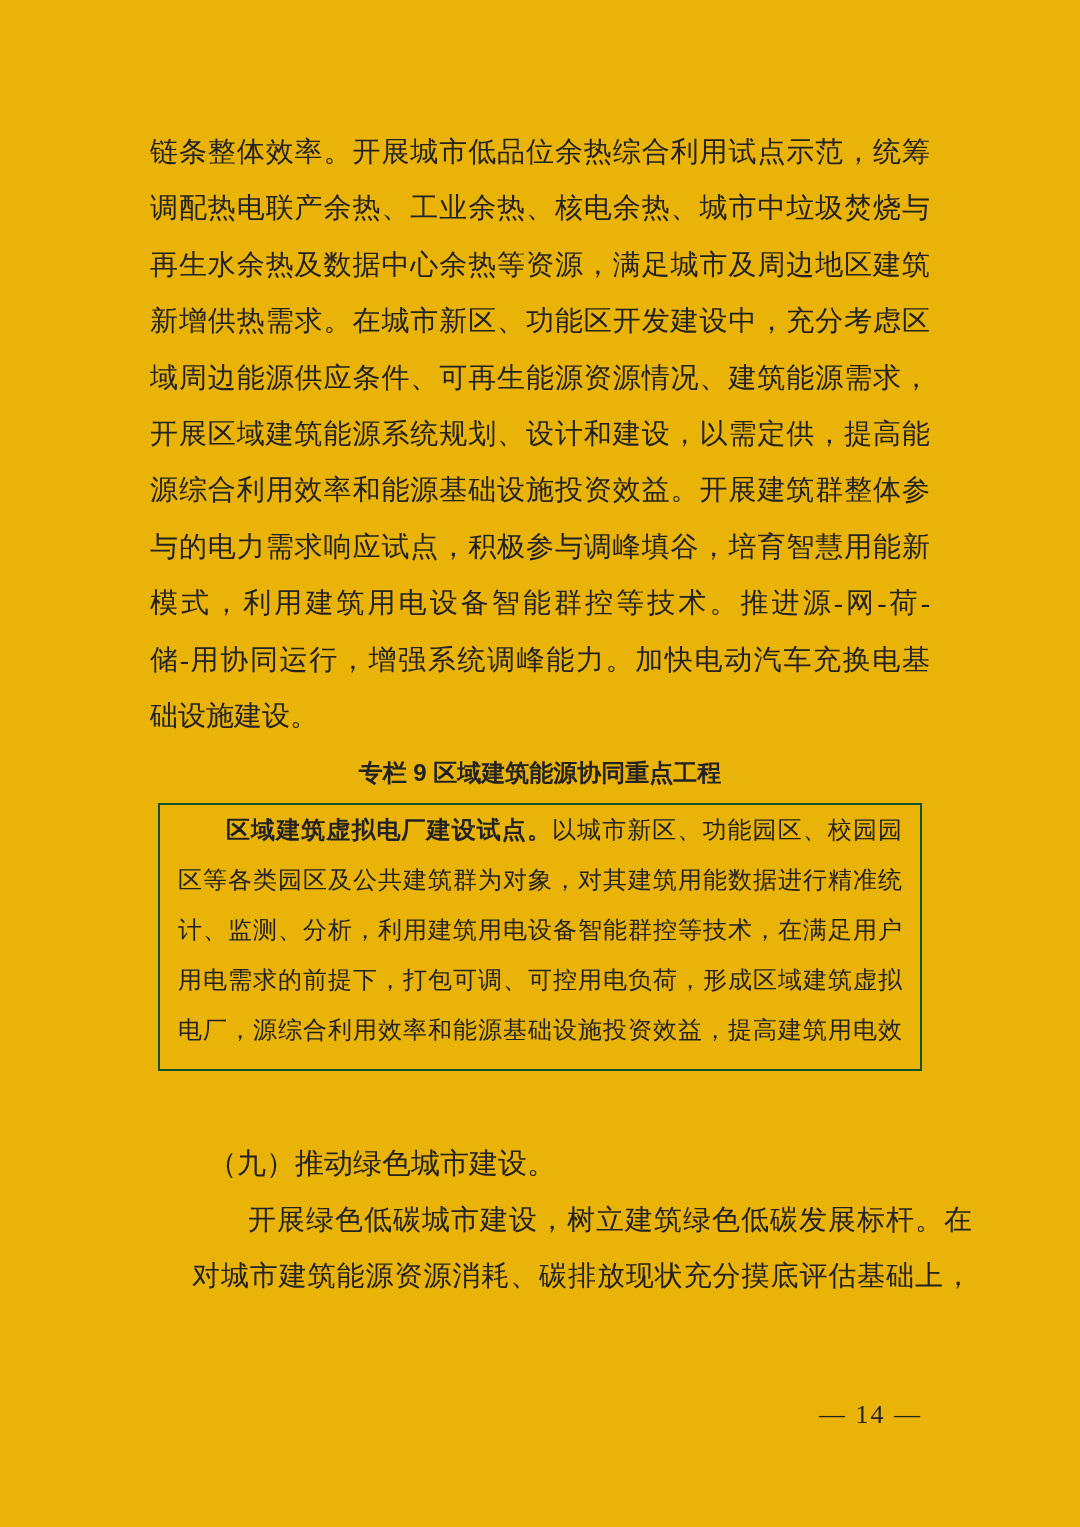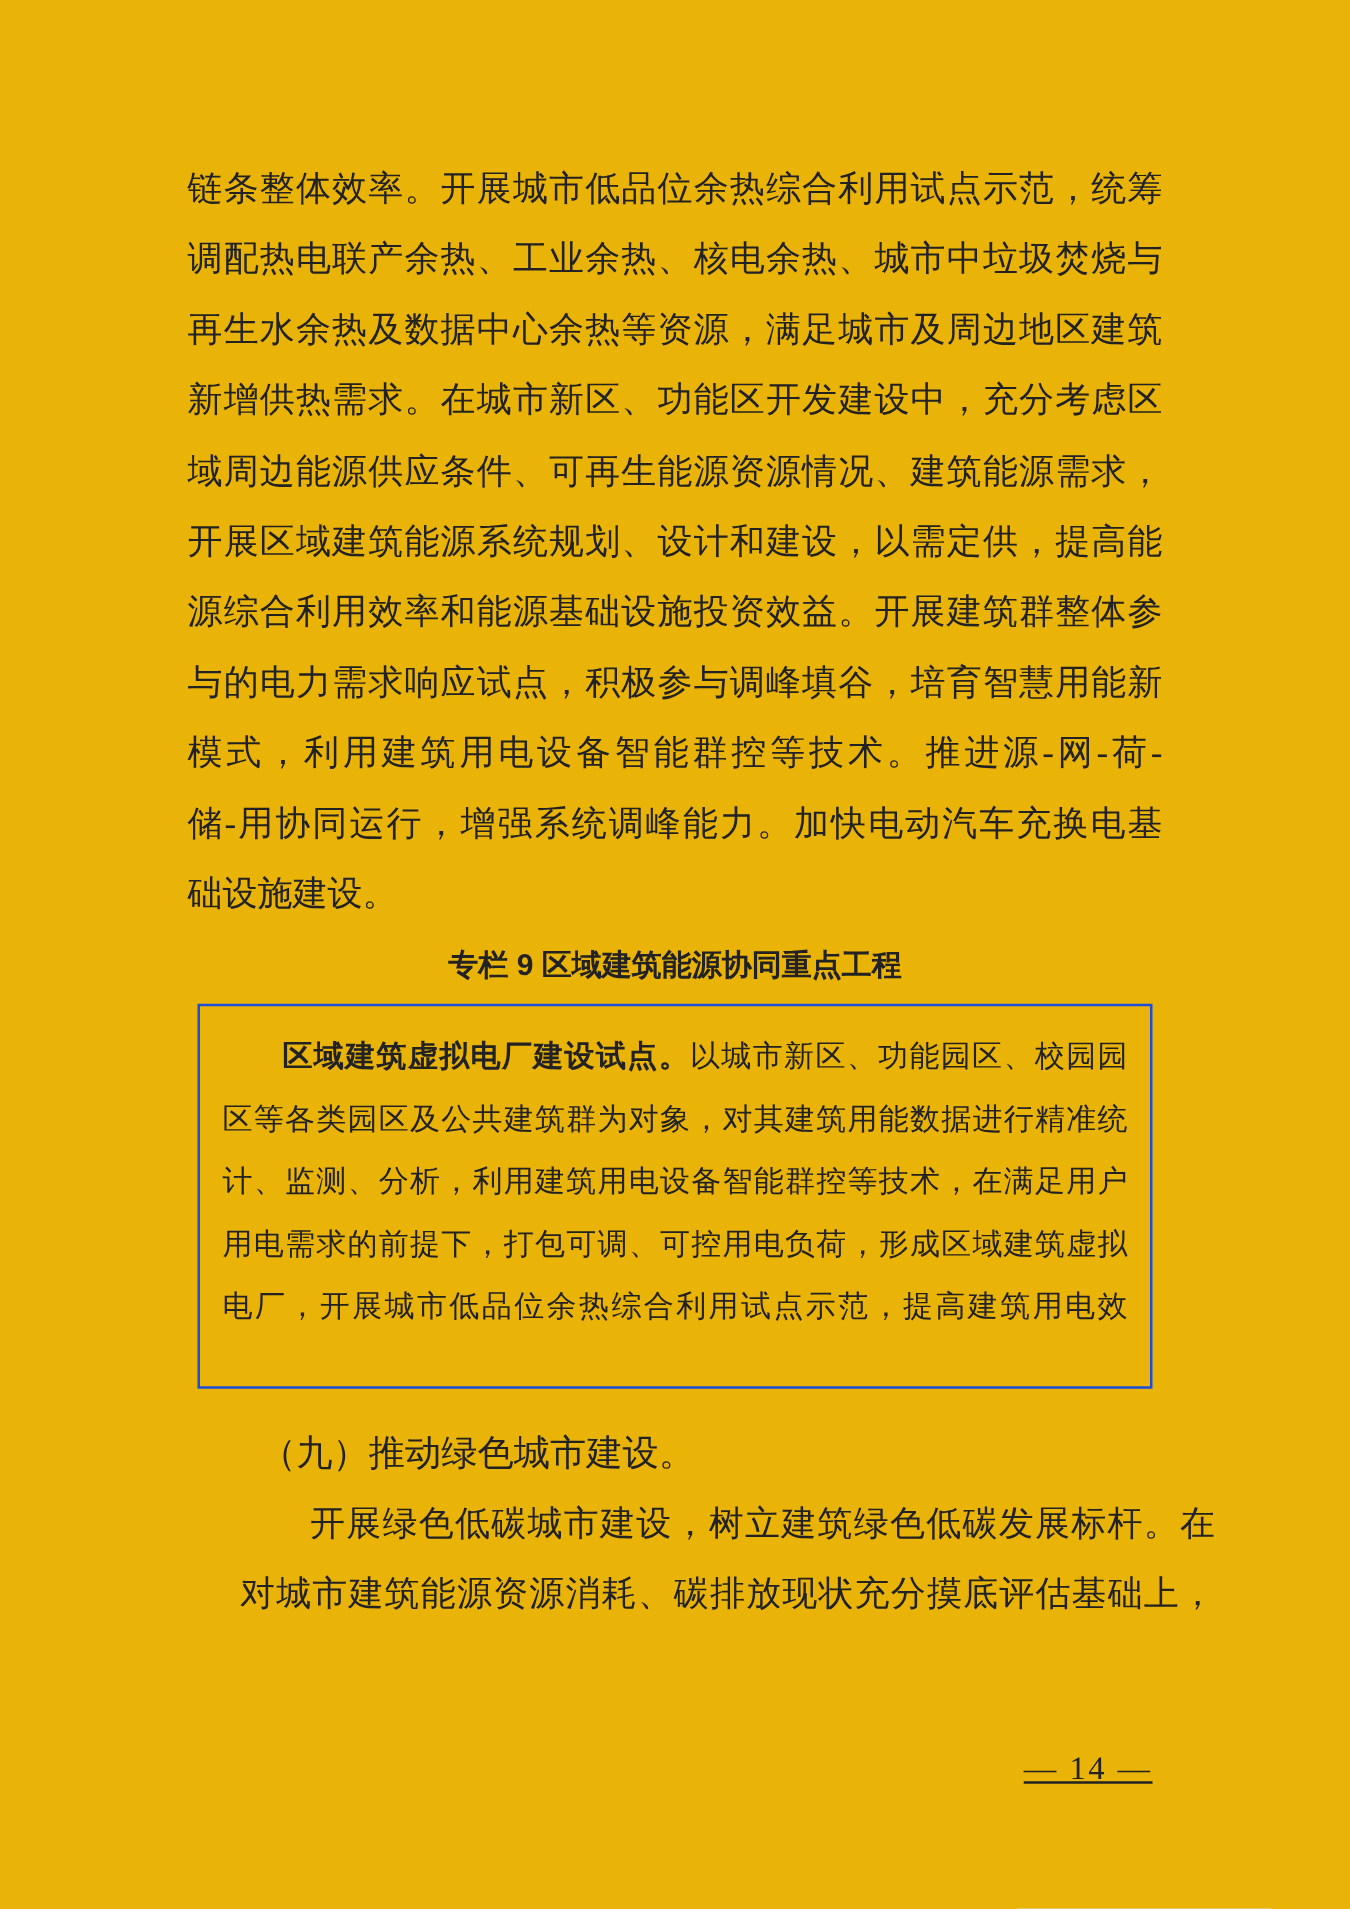--- a/index.html
+++ b/index.html
@@ -40,24 +40,24 @@
     font-weight: bold;
     font-size: 24px;
     line-height: 34px;
   }
 
   #feature-box {
     position: absolute;
     left: 158px;
     top: 803px;
     width: 764px;
-    height: 308px;
+    height: 268px;
     box-sizing: border-box;
-    border: 2px solid #1d4ed8;
-    padding: 16px 18px 0 18px;
+    border: 2px solid #14532d;
+    padding: 0 18px 0 18px;
     font-size: 24px;
     line-height: 50px;
   }
   .box-lead {
     font-weight: bold;
     font-family: "Liberation Sans", "DejaVu Sans", sans-serif;
   }
 
   #section-heading {
     position: absolute;
@@ -73,21 +73,20 @@
 
   #page-number {
     position: absolute;
     left: 150px;
     top: 1400px;
     width: 772px;
     text-align: right;
     font-size: 26px;
     line-height: 30px;
     letter-spacing: 2px;
-    text-decoration: underline;
   }
 </style>
 </head>
 <body>
 
 <div class="page">
 
   <div class="text-block" id="para-top">
     <div class="line">链条整体效率。开展城市低品位余热综合利用试点示范，统筹</div>
     <div class="line">调配热电联产余热、工业余热、核电余热、城市中垃圾焚烧与</div>
@@ -104,21 +103,21 @@
 
   <div id="column-heading">专栏 9 区域建筑能源协同重点工程</div>
 
   <div id="feature-box">
     <div class="line indent">
       <span class="box-lead">区域建筑虚拟电厂建设试点。</span><span>以城市新区、功能园区、校园园</span>
     </div>
     <div class="line">区等各类园区及公共建筑群为对象，对其建筑用能数据进行精准统</div>
     <div class="line">计、监测、分析，利用建筑用电设备智能群控等技术，在满足用户</div>
     <div class="line">用电需求的前提下，打包可调、可控用电负荷，形成区域建筑虚拟</div>
-    <div class="line">电厂，开展城市低品位余热综合利用试点示范，提高建筑用电效</div>
+    <div class="line">电厂，源综合利用效率和能源基础设施投资效益，提高建筑用电效</div>
   </div>
 
   <div id="section-heading">（九）推动绿色城市建设。</div>
 
   <div class="text-block" id="para-bottom">
     <div class="line indent">开展绿色低碳城市建设，树立建筑绿色低碳发展标杆。在</div>
     <div class="line">对城市建筑能源资源消耗、碳排放现状充分摸底评估基础上，</div>
   </div>
 
   <div id="page-number">— 14 —</div>

